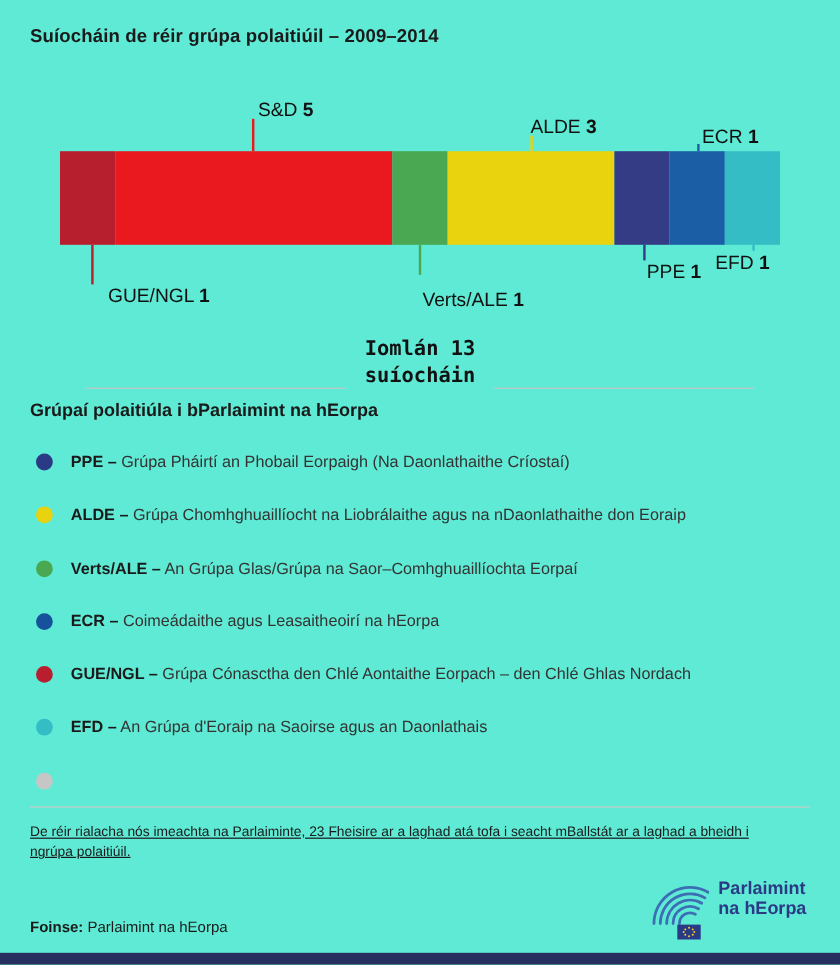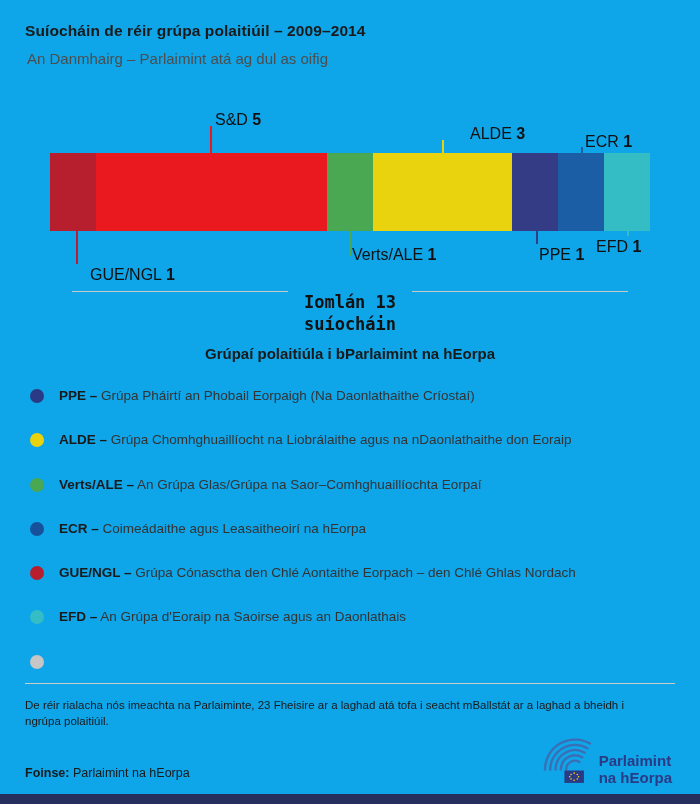--- a/index.html
+++ b/index.html
@@ -1,76 +1,75 @@
 <!DOCTYPE html>
 <html><head>
 <meta charset="utf-8">
 <style>
   * { margin:0; padding:0; box-sizing:border-box; }
   body { background:#ffffff; font-family:"Liberation Sans", sans-serif; }
-  .page { position:relative; width:700px; height:804px; background:#0ea5e9; overflow:hidden; }
+  .page { position:relative; width:700px; height:804px; background:#5eead4; overflow:hidden; }
 
   
   .header { padding:22px 25px 0 25px; }
   .title { font-size:15.5px; font-weight:bold; color:#1a1a1a; letter-spacing:.1px; }
   .subtitle { font-size:15px; color:#4d4d4d; margin-top:10px; padding-left:2px; }
 
   
   .chart { position:relative; width:700px; height:182px; margin-top:38px; }
   .bar { position:absolute; left:50px; right:50px; top:48px; height:78px; display:flex; }
   .seg { flex-basis:0; height:100%; }
   .callout-label { position:absolute; font-size:16px; color:#111; white-space:nowrap; }
   .callout-label b { font-weight:bold; }
   .callout-line { position:absolute; width:2px; }
 
   .cl-sd-label   { left:215px; top:6px; }
   .cl-sd-line    { left:210px; top:21px; height:27px; }
-  .cl-alde-label { left:470px; top:20px; }
+  .cl-alde-label { left:442px; top:20px; }
   .cl-alde-line  { left:442px; top:35px; height:13px; }
   .cl-ecr-label  { left:585px; top:28px; }
   .cl-ecr-line   { left:581px; top:42px; height:6px; }
   .cl-efd-line   { left:627px; top:126px; height:5px; }
   .cl-efd-label  { left:596px; top:133px; }
   .cl-ppe-line   { left:536px; top:126px; height:13px; }
   .cl-ppe-label  { left:539px; top:141px; }
   .cl-verts-line { left:349px; top:126px; height:25px; }
-  .cl-verts-label{ left:352px; top:141px;text-align:right; }
+  .cl-verts-label{ left:352px; top:164px;text-align:right; }
   .cl-gue-line   { left:76px;  top:126px; height:33px; }
   .cl-gue-label  { left:90px;  top:161px; }
 
   
-  .total-row { display:flex; align-items:flex-start; margin:4px 72px 0 72px; gap:16px; }
+  .total-row { display:flex; align-items:flex-end; margin:20px 72px 0 72px; gap:16px; }
   .total-rule { flex:1; border-top:1px solid #c9c9c9; }
   .total-text { font-family:"DejaVu Sans Mono", monospace; font-weight:bold; font-size:17px;
                 color:#111; text-align:center; line-height:1.3; }
 
   
-  .legend { padding:0 25px; margin-top:10px;text-align:center; }
+  .legend { padding:0 25px; margin-top:10px; }
   .legend-title { font-size:15px; font-weight:bold; color:#1a1a1a; margin-bottom:17px; }
   .legend-item { display:flex; gap:15px; margin-bottom:12px; padding-left:5px;margin-top:24px; }
   .legend-dot { width:14px; height:14px; border-radius:50%; flex-shrink:0; margin-top:3px; }
   .legend-text { font-size:13.5px; color:#333; line-height:1.5; max-width:615px; }
   .legend-text b { color:#1a1a1a; }
 
   
   .divider { margin:14px 25px 0 25px; border-top:1px solid #cccccc; }
-  .note { padding:13px 30px 0 25px; font-size:11.5px; color:#1a1a1a; line-height:1.45; max-width:680px; }
+  .note { padding:13px 30px 0 25px; font-size:11.5px; color:#1a1a1a; line-height:1.45; max-width:680px;text-decoration:underline; }
   .source { position:absolute; left:25px; bottom:24px; font-size:12.5px; color:#1a1a1a; }
-  .logo { position:absolute; right:28px; bottom:18px; display:flex; align-items:flex-end; gap:8px; }
+  .logo { position:absolute; right:28px; bottom:18px; display:flex; align-items:flex-start; gap:8px; }
   .logo-text { font-size:15px; font-weight:bold; color:#2b3a84; line-height:1.15; }
   .bottom-bar { position:absolute; left:0; bottom:0; width:100%; height:10px; }
 </style>
 </head>
 <body>
 
 <div class="page">
 
   <div class="header">
     <div class="title">Suíocháin de réir grúpa polaitiúil – 2009–2014</div>
-    <div class="subtitle">An Danmhairg – Parlaimint atá ag dul as oifig</div>
   </div>
 
   <div class="chart">
 
     <div class="callout-label cl-sd-label">
       <span>S&amp;D</span>
       <b>5</b>
     </div>
     <div class="callout-line cl-sd-line" style="background: rgb(233, 25, 31);"></div>
 

